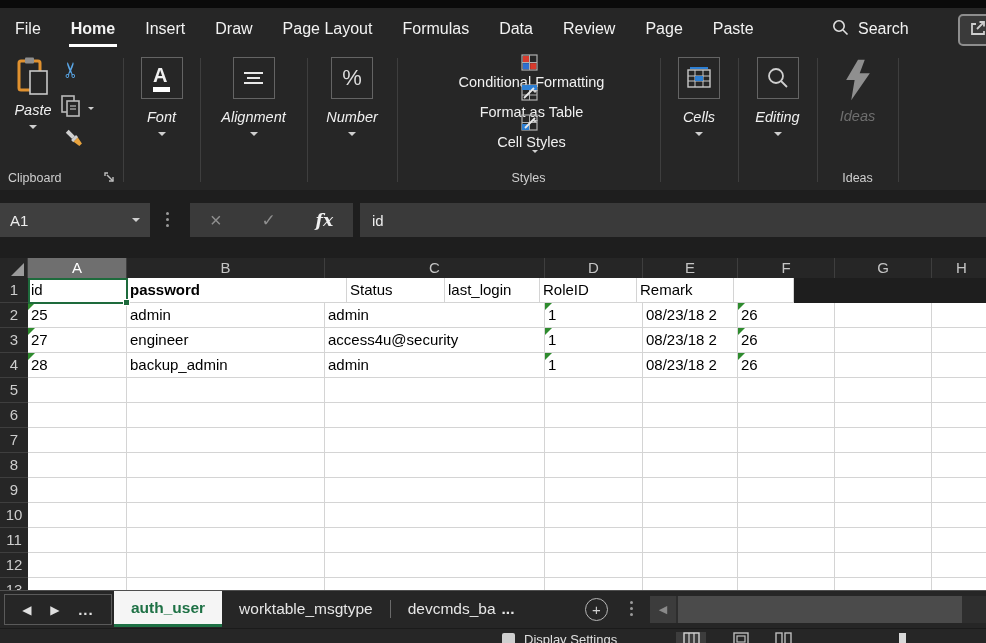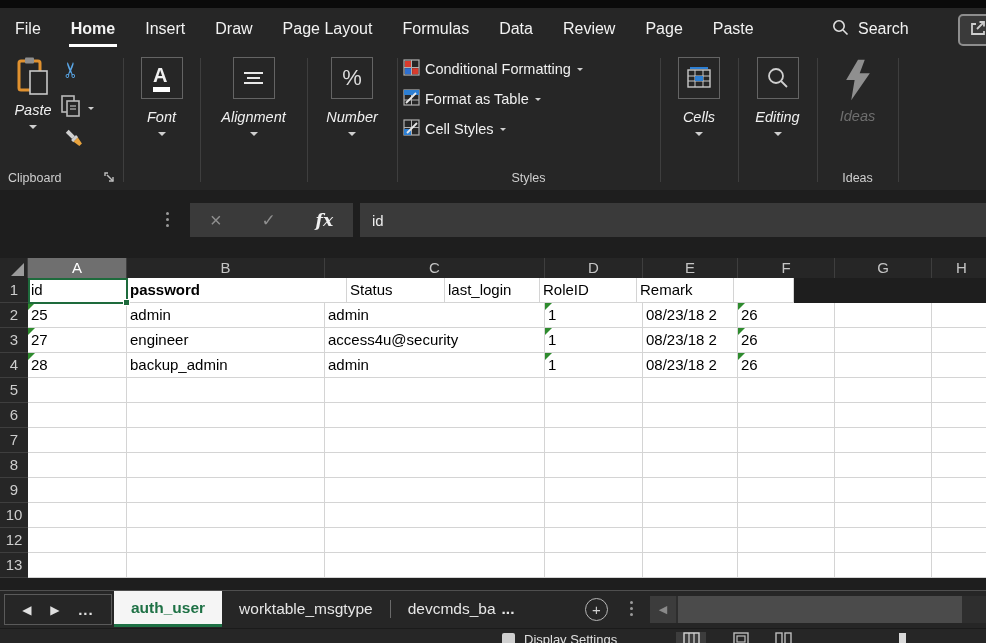--- a/index.html
+++ b/index.html
@@ -34,21 +34,21 @@
   .font-bar{width:17px;height:5px;background:#fff;margin:2px auto 0;}
   .align-lines i{display:block;height:2px;background:#e8e8e8;margin:3px auto;}
   .pct-glyph{font-size:22px;color:#dcdcdc;}
   
   .paste-btn{position:absolute;left:6px;top:6px;width:54px;text-align:center;}
   .cut-btn{position:absolute;left:62px;top:8px;}
   .cut-glyph{display:inline-block;font-size:21px;color:#5aa7e8;transform:rotate(-90deg);}
   .copy-btn{position:absolute;left:60px;top:44px;display:flex;align-items:center;}
   .fp-btn{position:absolute;left:62px;top:76px;}
   .launcher{position:absolute;right:6px;bottom:6px;width:14px;height:14px;}
-  .styles-row{display:flex;align-items:center;height:30px;margin-left:6px;font-size:14.5px;color:#f0f0f0;}
+  .styles-row{display:flex;align-items:center;height:30px;margin-left:6px;font-size:14.5px;color:#f0f0f0;flex-direction:column;}
   .styles-row svg{margin-right:5px;}
   .styles-col{padding-top:4px;}
 
   
   .frow{position:absolute;left:0;top:190px;width:986px;height:68px;background:#1e1e1e;}
   .namebox{position:absolute;left:0;top:13px;width:150px;height:34px;background:#3f3f3f;display:flex;align-items:center;font-size:15px;color:#ededed;padding-left:10px;}
   .namebox .tri-down{position:absolute;right:10px;top:15px;margin:0;}
   .vdots{display:flex;flex-direction:column;gap:3px;}
   .vdots i{width:3px;height:3px;border-radius:50%;background:#9a9a9a;}
   .fb-dots{position:absolute;left:166px;top:22px;}
@@ -319,20 +319,24 @@
             <path d="M10 1 L3 13 h5 L6 25 L17 9 h-6 L14 1 z" fill="#8f8f8f"></path>
           </svg>
       </div>
       <div class="rlabel dim" style="margin-top:2px;">Ideas</div>
       <div class="group-label">Ideas</div>
     </div>
     <div class="rsep" style="left:898px;"></div>
   </div>
 
   <div class="frow">
+    <div class="namebox">
+      <span>A1</span>
+      <span class="tri-down"></span>
+    </div>
     <div class="vdots fb-dots">
         <i></i>
         <i></i>
         <i></i>
       </div>
     <div class="fbtns">
       <span class="fb-x">×</span>
       <span class="fb-check">✓</span>
       <span class="fb-fx">fx</span>
     </div>
@@ -448,20 +452,31 @@
         <div class="g-cell" style="width: 198px;"><span></span></div>
         <div class="g-cell" style="width: 220px;"><span></span></div>
         <div class="g-cell" style="width: 98px;"><span></span></div>
         <div class="g-cell" style="width: 95px;"><span></span></div>
         <div class="g-cell" style="width: 97px;"><span></span></div>
         <div class="g-cell" style="width: 97px;"><span></span></div>
         <div class="g-cell" style="width: 60px;"><span></span></div>
       </div>
       <div class="g-row">
         <div class="g-rowhdr">10</div>
+        <div class="g-cell" style="width: 99px;"><span></span></div>
+        <div class="g-cell" style="width: 198px;"><span></span></div>
+        <div class="g-cell" style="width: 220px;"><span></span></div>
+        <div class="g-cell" style="width: 98px;"><span></span></div>
+        <div class="g-cell" style="width: 95px;"><span></span></div>
+        <div class="g-cell" style="width: 97px;"><span></span></div>
+        <div class="g-cell" style="width: 97px;"><span></span></div>
+        <div class="g-cell" style="width: 60px;"><span></span></div>
+      </div>
+      <div class="g-row">
+        <div class="g-rowhdr">11</div>
         <div class="g-cell" style="width: 99px;"><span></span></div>
         <div class="g-cell" style="width: 198px;"><span></span></div>
         <div class="g-cell" style="width: 220px;"><span></span></div>
         <div class="g-cell" style="width: 98px;"><span></span></div>
         <div class="g-cell" style="width: 95px;"><span></span></div>
         <div class="g-cell" style="width: 97px;"><span></span></div>
         <div class="g-cell" style="width: 97px;"><span></span></div>
         <div class="g-cell" style="width: 60px;"><span></span></div>
       </div>
       <div class="g-row">

